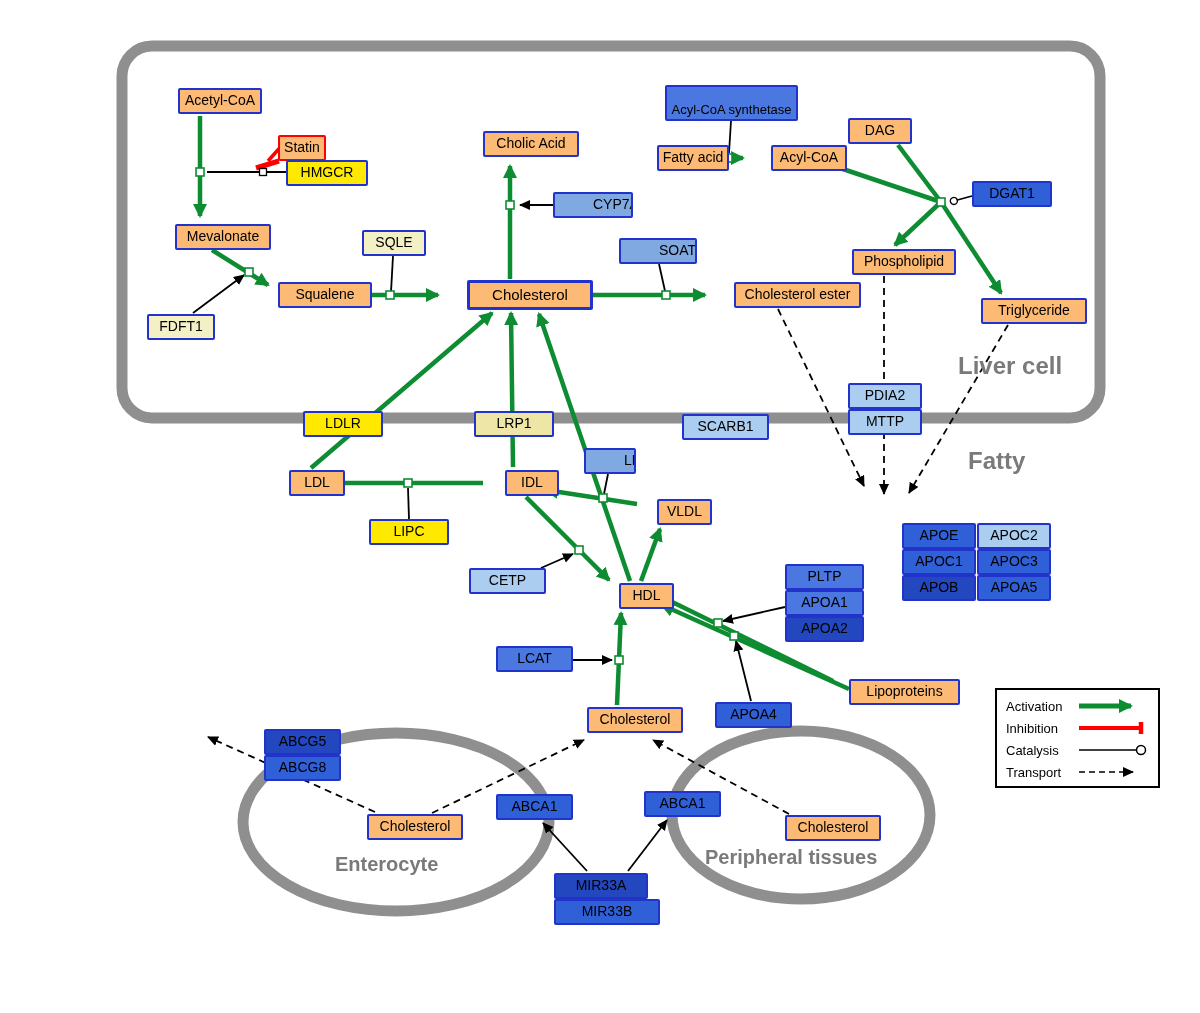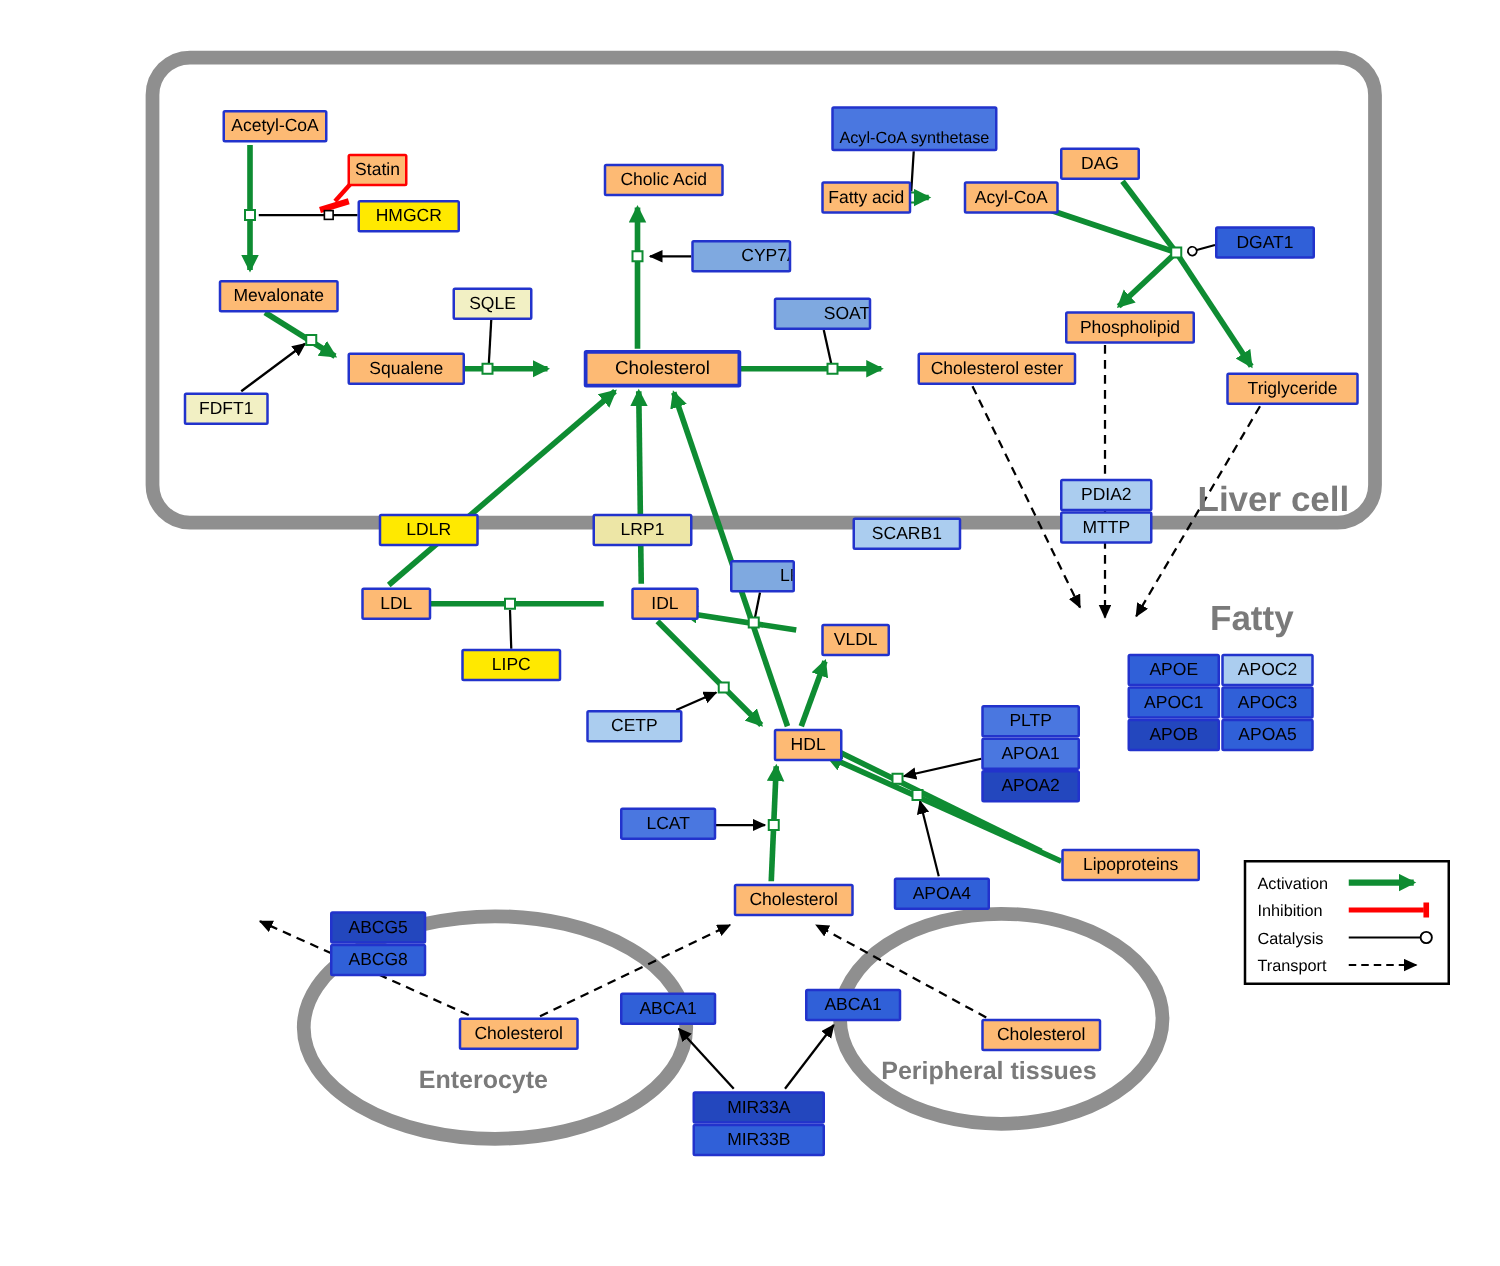--- a/index.html
+++ b/index.html
@@ -16,21 +16,21 @@
   .py{background:var(--pale-yellow);}
   .kh{background:var(--khaki);}
   .lb{background:var(--light-blue);}
   .mlb{background:var(--midlight-blue);padding-left:38px;}
   .mb{background:var(--mid-blue);}
   .b{background:var(--blue);}
   .db{background:var(--dark-blue);}
   .strong{height:30px;border-width:3px;font-size:15px;line-height:24px;}
   .tall{height:36px;white-space:normal;font-size:13px;line-height:16px;padding-top:15px;}
   .cmp{position:absolute;color:var(--gray-text);font-weight:bold;}
-  .cmp.big{font-size:28px;margin-top:32px;}
+  .cmp.big{font-size:24px;}
   .cmp.small{font-size:20px;}
   .legend{position:absolute;left:995px;top:688px;width:165px;height:100px;
           box-sizing:border-box;border:2px solid #000;background:#fff;
           padding:7px 9px 5px 9px;display:flex;flex-direction:column;justify-content:space-between;}
   .lrow{display:flex;align-items:center;justify-content:space-between;height:18px;}
   .ltext{font-size:13px;color:#000;}
 </style>
 </head>
 <body>
 
@@ -122,21 +122,21 @@
       <rect x="599" y="494" width="8" height="8"></rect>
       <rect x="575" y="546" width="8" height="8"></rect>
       <rect x="615" y="656" width="8" height="8"></rect>
       <rect x="714" y="619" width="8" height="8"></rect>
       <rect x="730" y="632" width="8" height="8"></rect>
       <rect x="259.5" y="168.5" width="7" height="7" stroke="#000" stroke-width="1.3"></rect>
     </g>
   </svg>
 
   <div class="node met" style="left:158px;top:88px;width:84px">Acetyl-CoA</div>
-  <div class="node met statin" style="left:258px;top:123px;width:48px">Statin</div>
+  <div class="node met statin" style="left:258px;top:135px;width:48px">Statin</div>
   <div class="node y" style="left:286px;top:160px;width:82px">HMGCR</div>
   <div class="node met" style="left:463px;top:131px;width:96px">Cholic Acid</div>
   <div class="node mb tall" style="left:665px;top:85px;width:133px">Acyl-CoA synthetase</div>
   <div class="node met" style="left:637px;top:145px;width:72px">Fatty acid</div>
   <div class="node met" style="left:751px;top:145px;width:76px">Acyl-CoA</div>
   <div class="node met" style="left:828px;top:118px;width:64px">DAG</div>
   <div class="node b" style="left:972px;top:181px;width:80px">DGAT1</div>
   <div class="node mlb" style="left:553px;top:192px;width:80px">CYP7A1</div>
   <div class="node met" style="left:155px;top:224px;width:96px">Mevalonate</div>
   <div class="node py" style="left:362px;top:230px;width:64px">SQLE</div>
@@ -171,21 +171,21 @@
   <div class="node mb" style="left:496px;top:646px;width:77px">LCAT</div>
   <div class="node b" style="left:715px;top:702px;width:77px">APOA4</div>
   <div class="node met" style="left:829px;top:679px;width:111px">Lipoproteins</div>
   <div class="node met" style="left:567px;top:707px;width:96px">Cholesterol</div>
   <div class="node db" style="left:264px;top:729px;width:77px">ABCG5</div>
   <div class="node b" style="left:264px;top:755px;width:77px">ABCG8</div>
   <div class="node met" style="left:347px;top:814px;width:96px">Cholesterol</div>
   <div class="node b" style="left:496px;top:794px;width:77px">ABCA1</div>
   <div class="node b" style="left:644px;top:791px;width:77px">ABCA1</div>
   <div class="node met" style="left:765px;top:815px;width:96px">Cholesterol</div>
-  <div class="node db" style="left:554px;top:873px;width:106px">MIR33A</div>
+  <div class="node db" style="left:554px;top:873px;width:94px">MIR33A</div>
   <div class="node b" style="left:554px;top:899px;width:106px">MIR33B</div>
 
   <div class="cmp big" style="left:958px;top:352px">Liver cell</div>
   <div class="cmp big" style="left:968px;top:447px">Fatty</div>
   <div class="cmp small" style="left:335px;top:853px">Enterocyte</div>
   <div class="cmp small" style="left:705px;top:846px">Peripheral tissues</div>
 
   <div class="legend">
     <div class="lrow">
       <span class="ltext">Activation</span>

